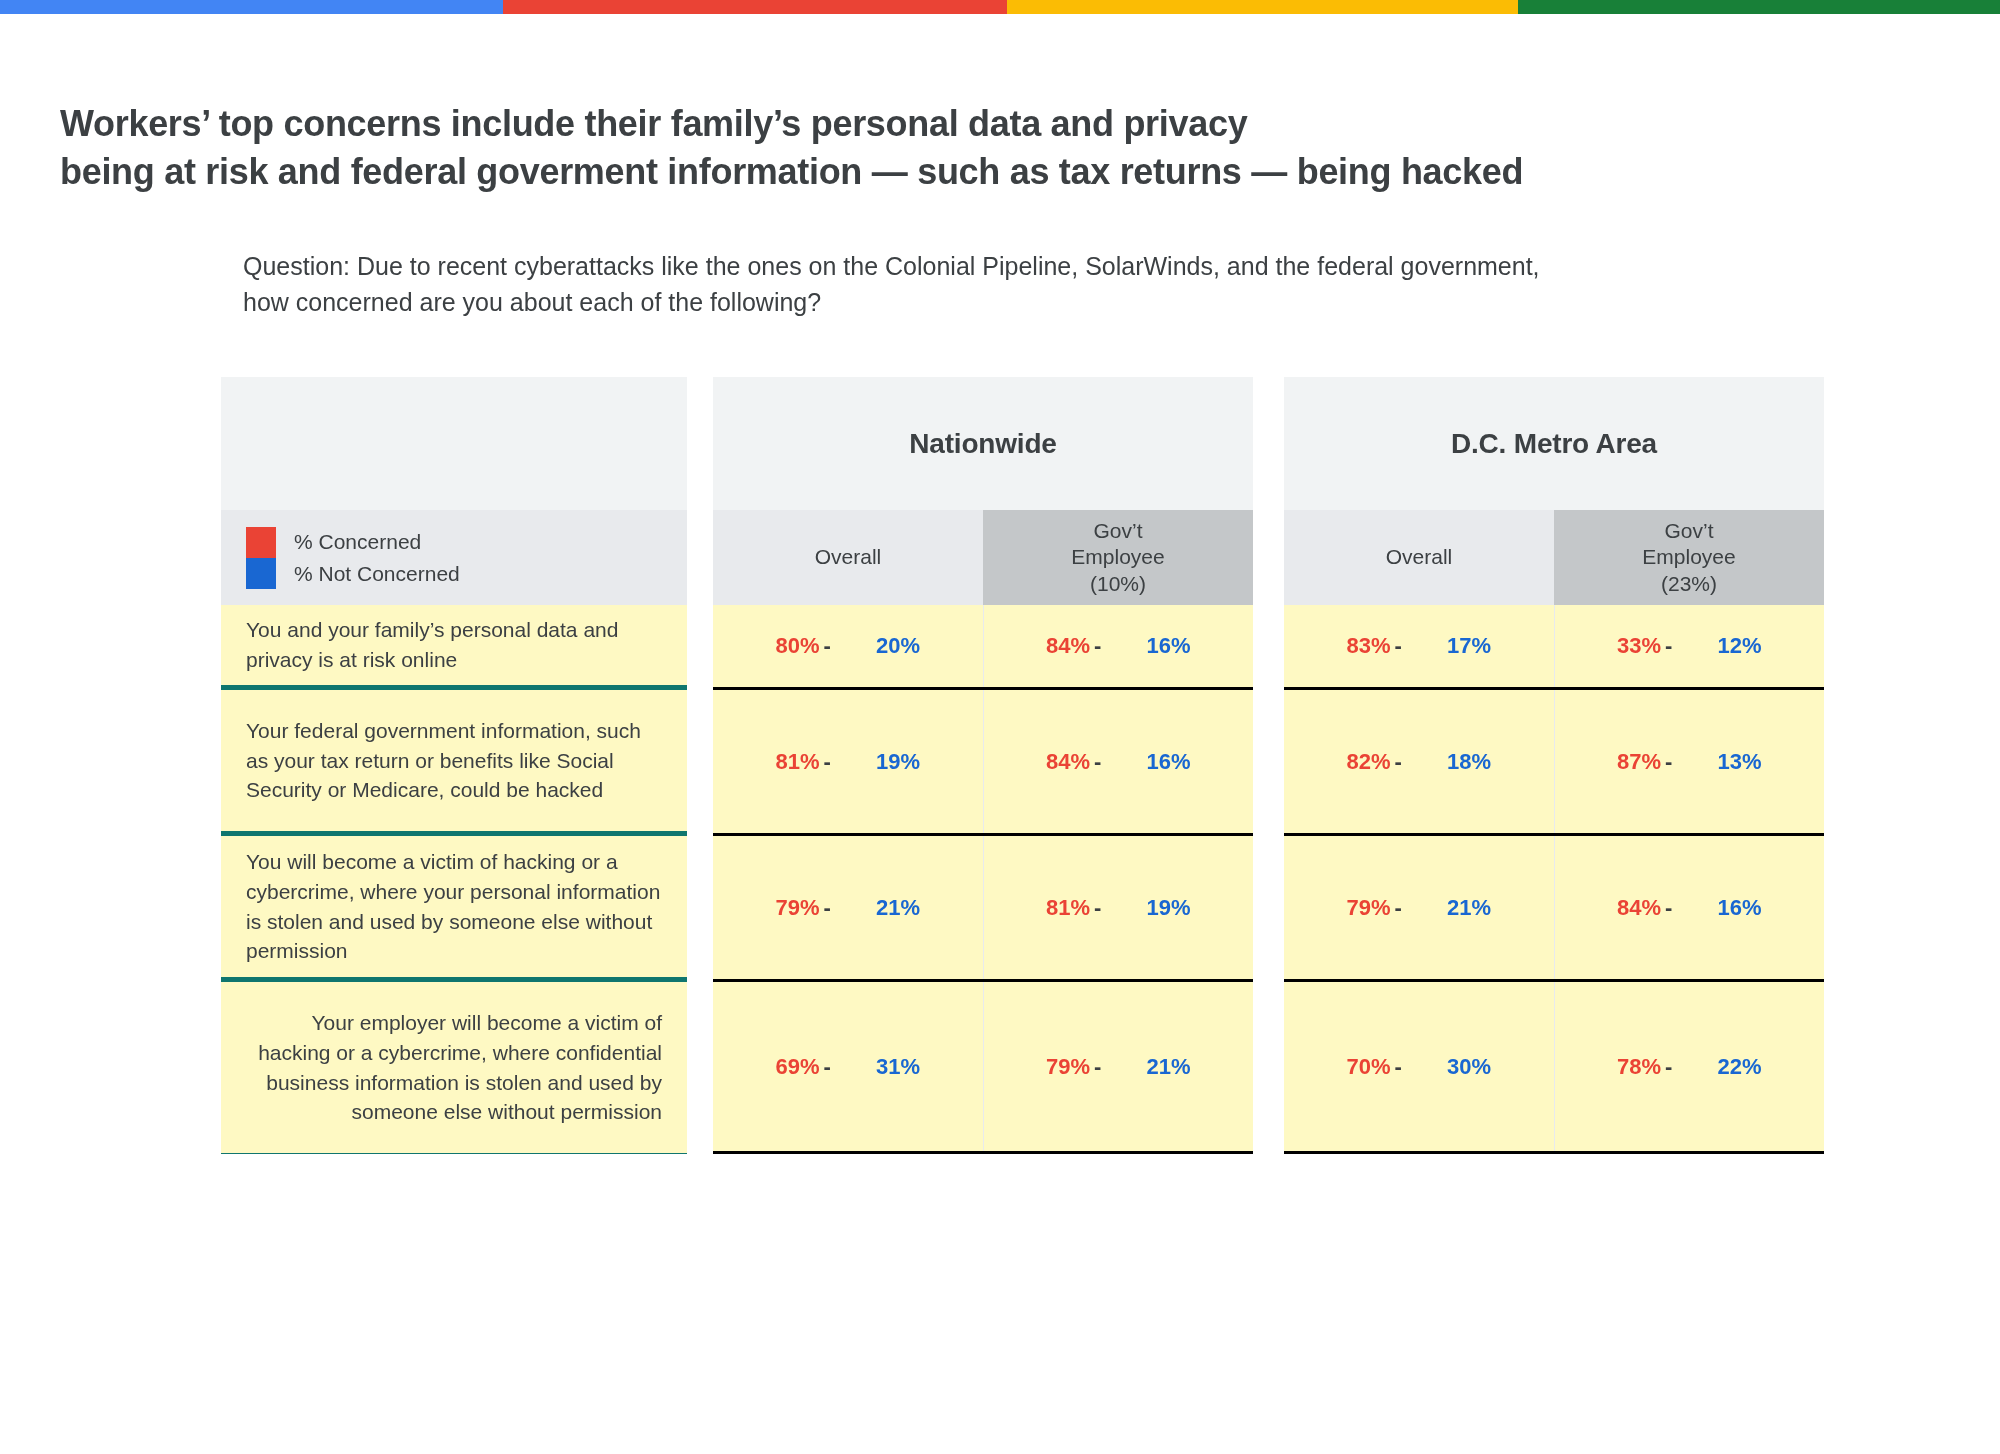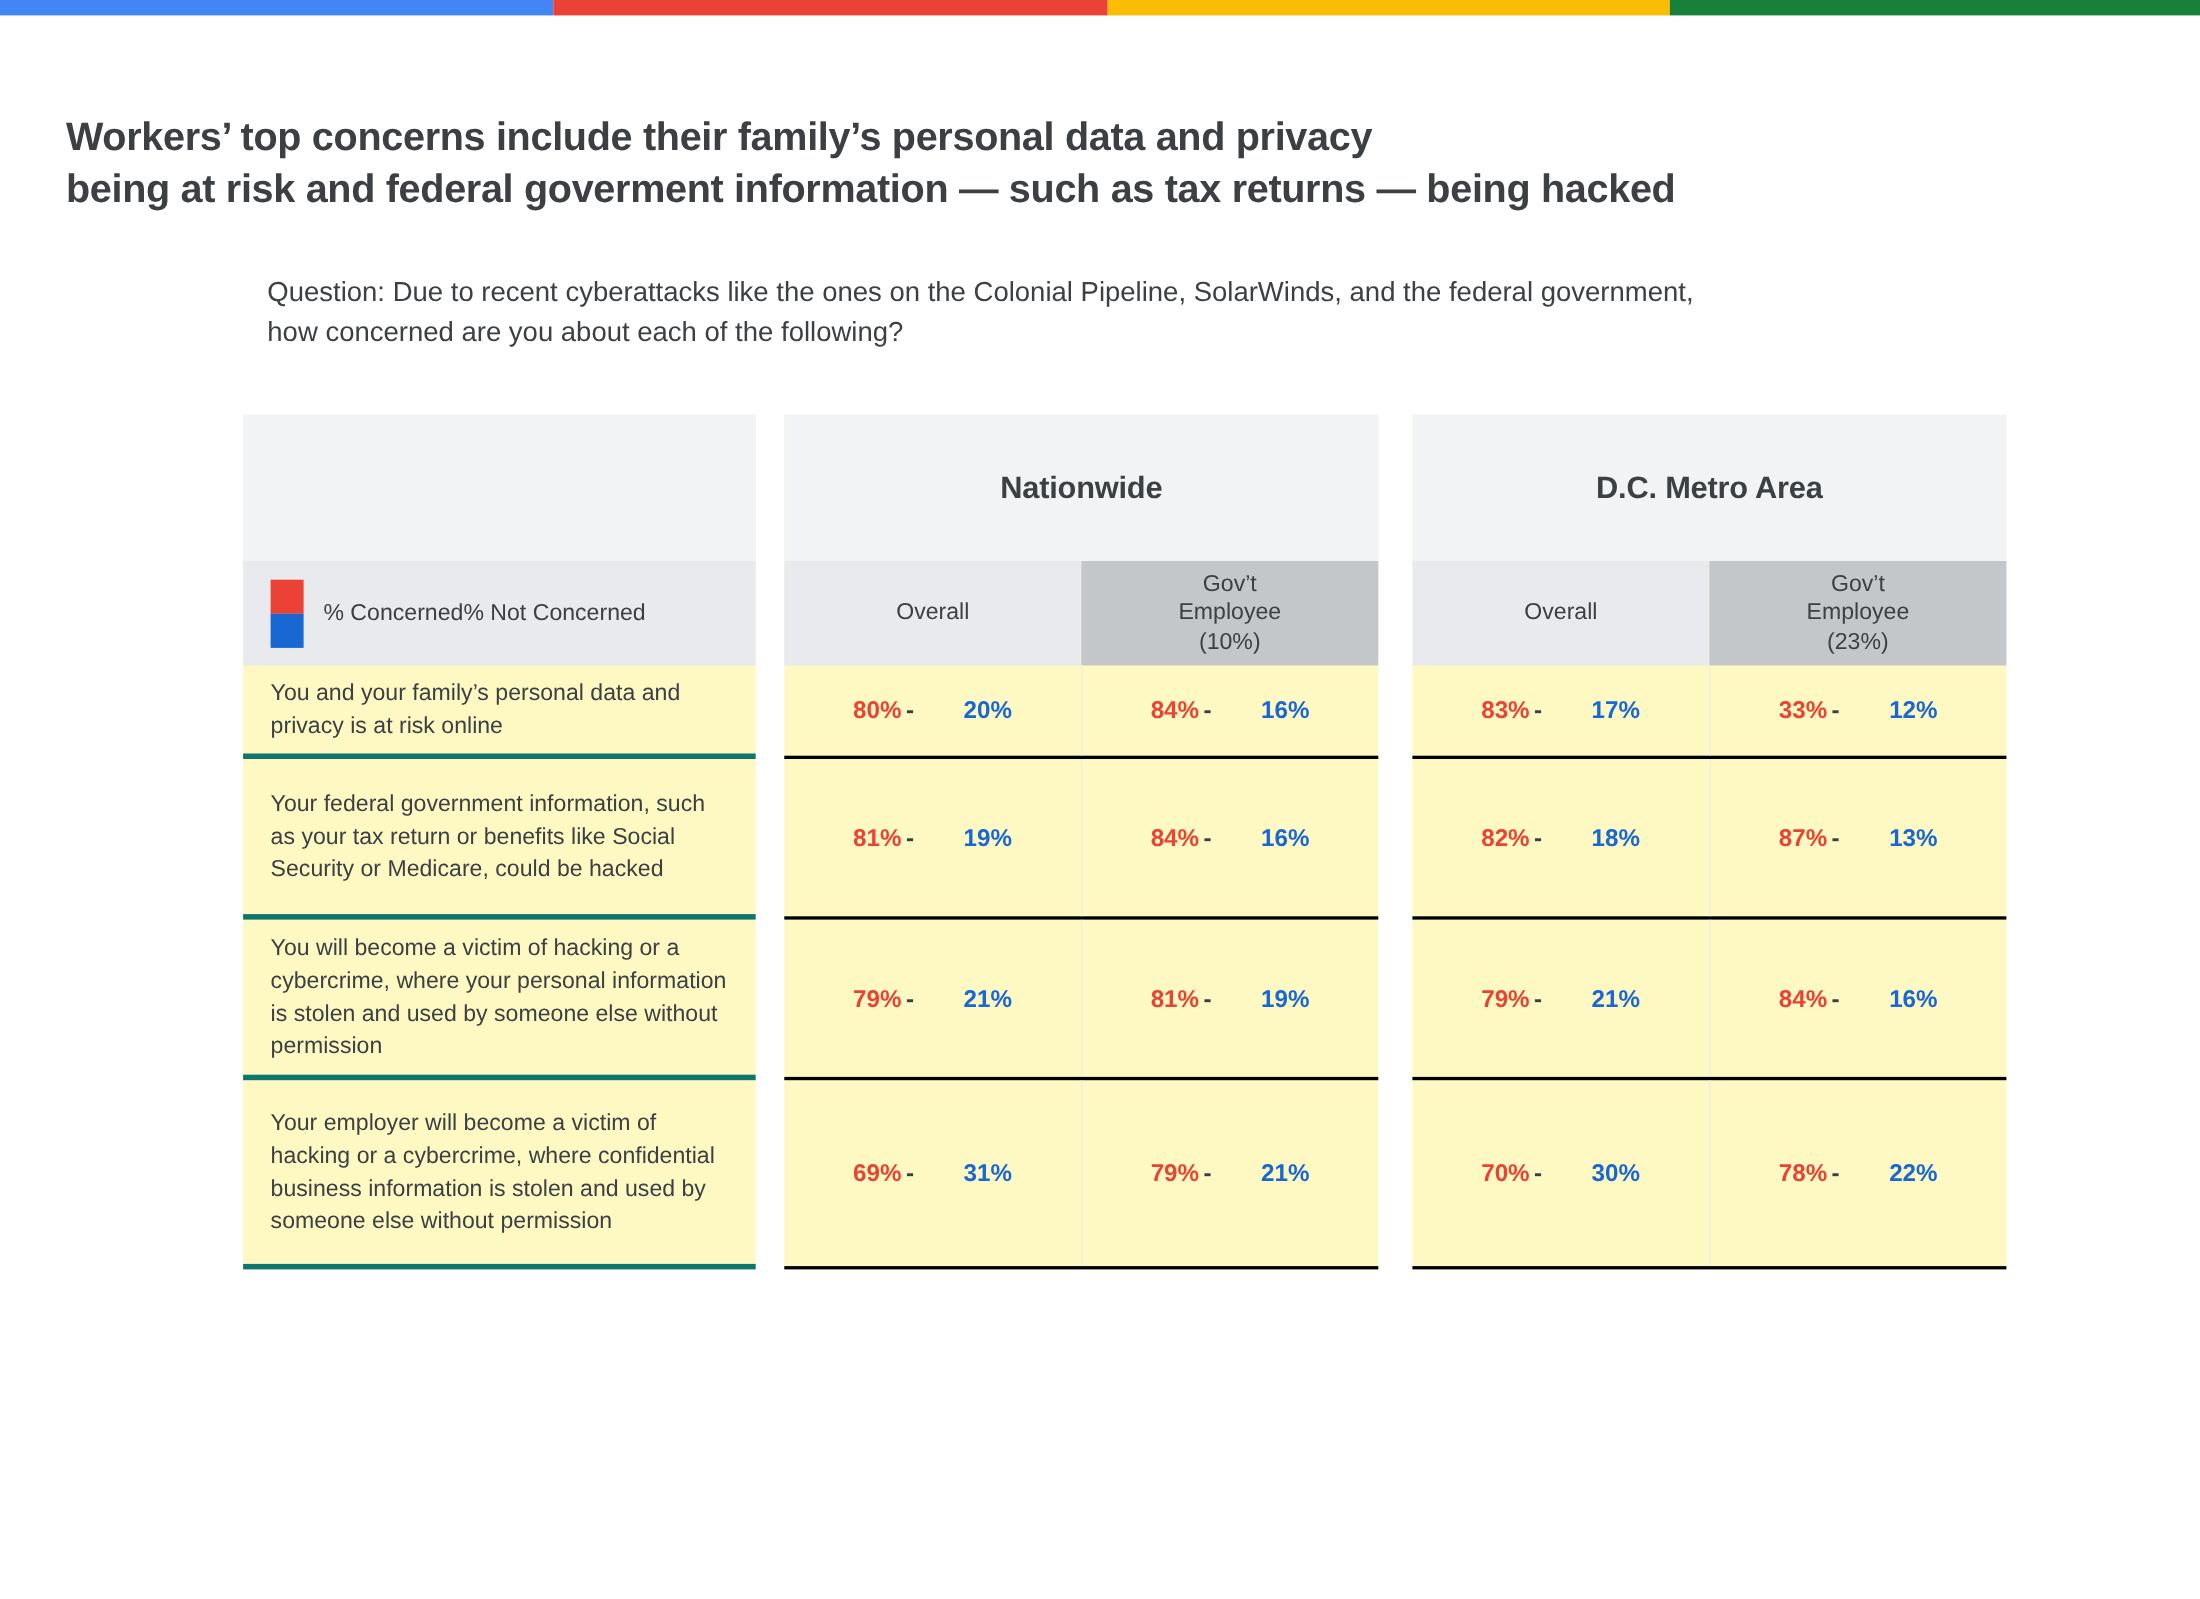--- a/index.html
+++ b/index.html
@@ -116,39 +116,39 @@
     width: 30px;
     height: 62px;
     display: flex;
     flex-direction: column;
     margin-right: 18px;
     flex: 0 0 30px;
   }
   .legend-swatch .sw { flex: 1 1 50%; }
   .legend-labels {
     display: flex;
-    flex-direction: row;
+    flex-direction: column;
     justify-content: center;
     font-size: 21px;
     line-height: 1.52;
     color: #3c4043;
   }
 
   
   .label-row {
     border-bottom: 5px solid #0f766e;
     box-sizing: border-box;
     display: flex;
     align-items: center;
     padding: 0 25px;
     font-size: 21px;
     line-height: 1.42;
     color: #3c4043;
   }
-  .label-row:last-child { border-bottom: 5px solid #0f766e; }
+  .label-row:last-child { border-bottom: 1px solid #0f766e; text-align: right; }
 
   .data-row {
     display: flex;
     border-bottom: 3px solid #000000;
     box-sizing: border-box;
   }
   .data-cell {
     flex: 1 1 0;
     display: flex;
     align-items: center;

